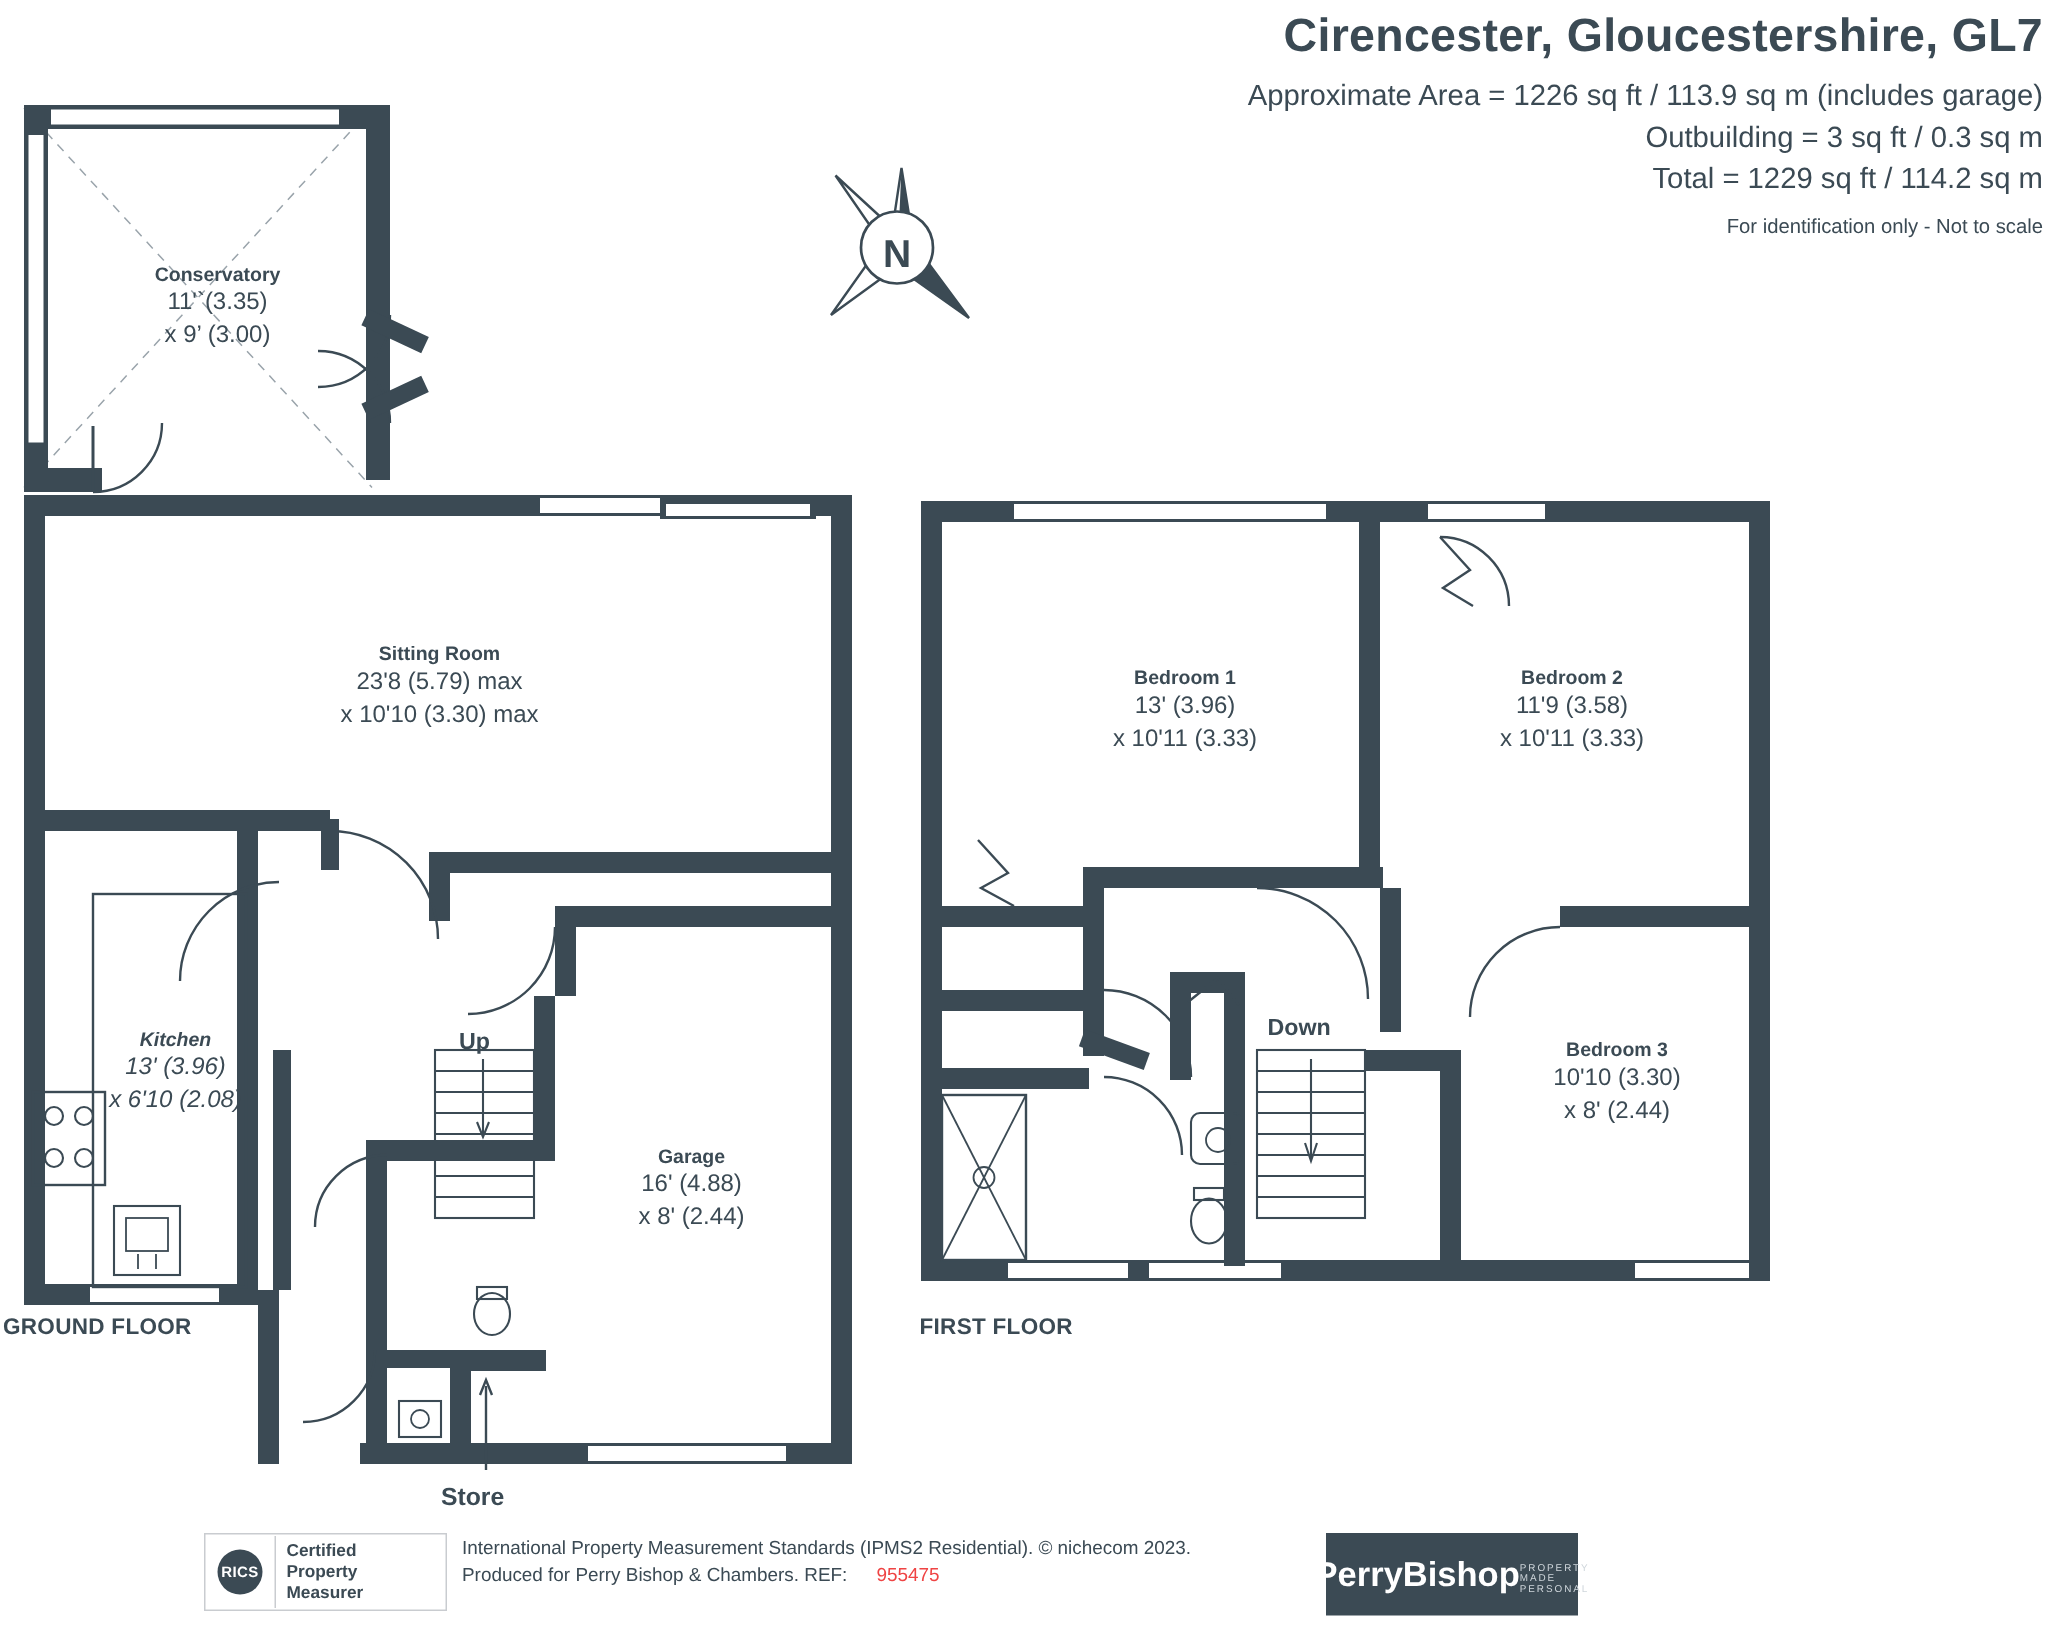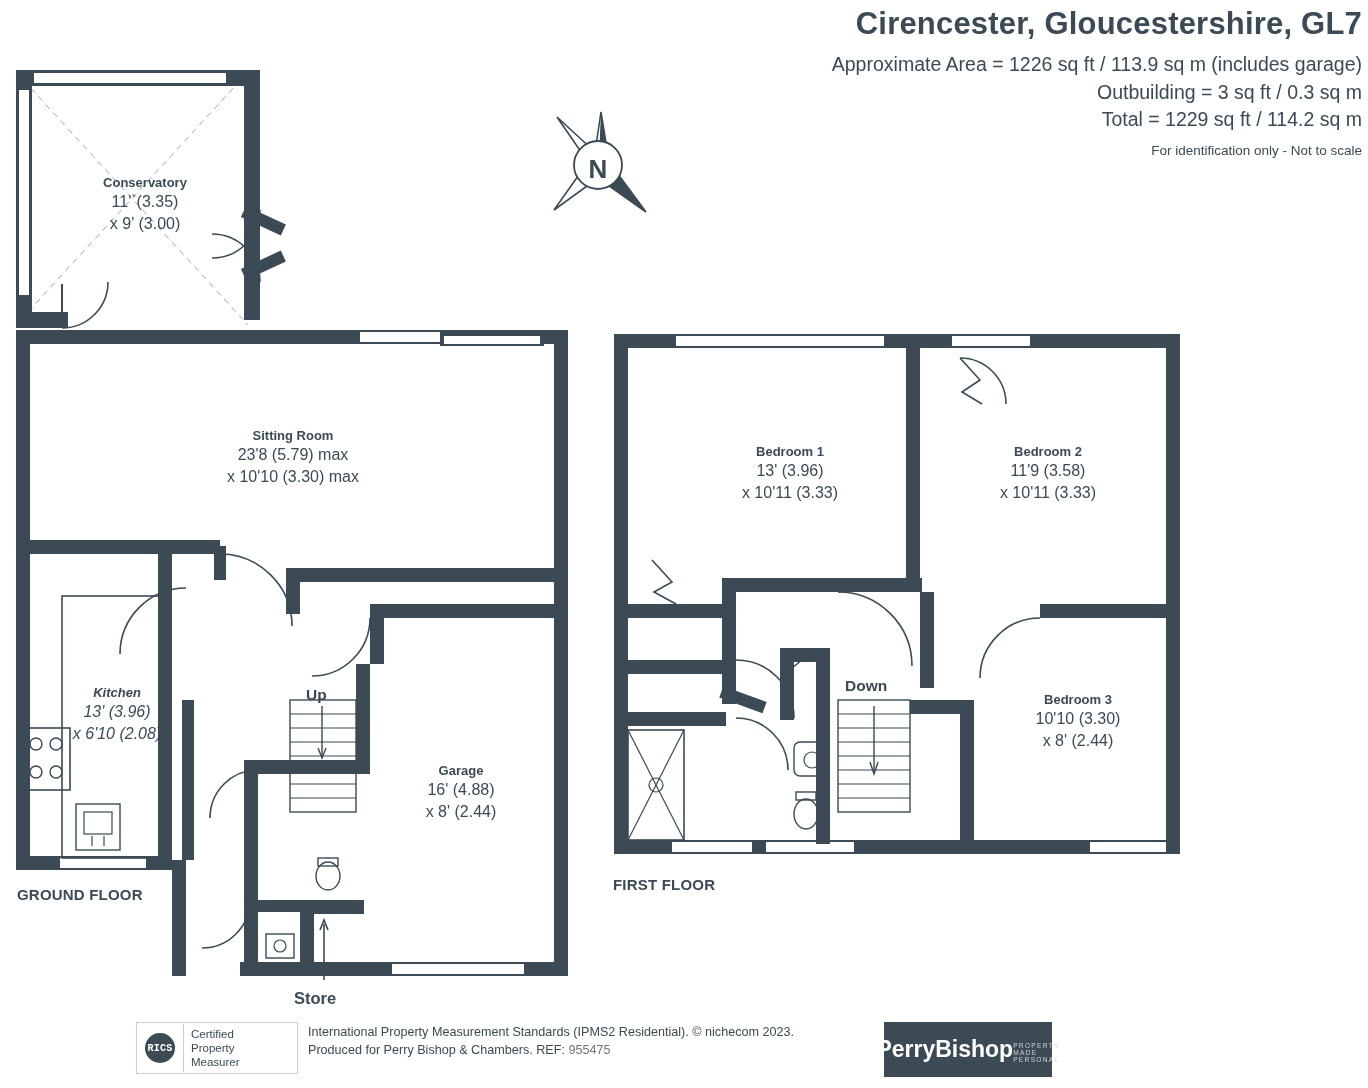--- a/index.html
+++ b/index.html
@@ -28,24 +28,24 @@
   .room .dim{font-size:16px;color:#3b4a54;white-space:nowrap;}
   .small-label{position:absolute;font-size:15.5px;font-weight:bold;color:#3b4a54;}
 
   
   svg.plan{position:absolute;left:0;top:0;}
 
   
   .footer{position:absolute;left:136px;top:1022px;width:1100px;height:58px;}
   .rics{position:absolute;left:0;top:0;width:160px;height:50px;border:1px solid #c9ccd0;display:flex;align-items:center;background:#fff;}
   .rics-logo{width:46px;height:48px;display:flex;align-items:center;justify-content:center;border-right:1px solid #c9ccd0;}
-  .rics-circle{width:30px;height:30px;border-radius:50%;background:#3b4a54;color:#fff;font-size:10px;font-weight:bold;display:flex;align-items:center;justify-content:center;letter-spacing:.3px;font-family:Liberation Mono, monospace;}
-  .rics-txt{font-size:11.5px;font-weight:normal;color:#3b4a54;line-height:1.22;padding-left:7px;}
+  .rics-circle{width:30px;height:30px;border-radius:50%;background:#3b4a54;color:#fff;font-size:10px;font-weight:bold;display:flex;align-items:center;justify-content:center;letter-spacing:.3px;}
+  .rics-txt{font-size:11.5px;font-weight:bold;color:#3b4a54;line-height:1.22;padding-left:7px;}
   .legal{position:absolute;left:172px;top:1px;font-size:12.6px;color:#3b4a54;line-height:1.43;white-space:nowrap;}
-  .legal .ref{color:#737373;}
+  .legal .ref{color:#ef4444;margin-left:16px;}
   .pb{position:absolute;left:748px;top:0;width:168px;height:55px;background:#3b4a54;color:#fff;display:flex;flex-direction:row;align-items:center;justify-content:center;}
   .pb-name{font-size:23px;font-weight:bold;letter-spacing:0px;line-height:1;}
   .pb-tag{font-size:6.6px;letter-spacing:1.3px;margin-top:5px;color:#cfd6db;}
 </style>
 </head>
 <body>
 
 <div class="wrap">
 
   <div class="header">
@@ -284,21 +284,21 @@
   <div class="room" style="left:964px;top:691px;width:228px;">
     <div class="nm">Bedroom 3</div>
     <div class="dim">10'10 (3.30)</div>
     <div class="dim">x 8' (2.44)</div>
   </div>
 
   <div class="small-label" style="left:306px;top:686px;">Up</div>
   <div class="small-label" style="left:845px;top:677px;">Down</div>
   <div class="small-label" style="left:294px;top:989px;font-size:16.5px;">Store</div>
 
-  <div class="floor-label" style="left:17px;top:876px;margin-top:10px;">GROUND FLOOR</div>
+  <div class="floor-label" style="left:2px;top:876px;">GROUND FLOOR</div>
   <div class="floor-label" style="left:613px;top:876px;">FIRST FLOOR</div>
 
   <div class="footer">
     <div class="rics">
       <div class="rics-logo">
         <div class="rics-circle">RICS</div>
       </div>
       <div class="rics-txt">
         <div>Certified</div>
         <div>Property</div>

